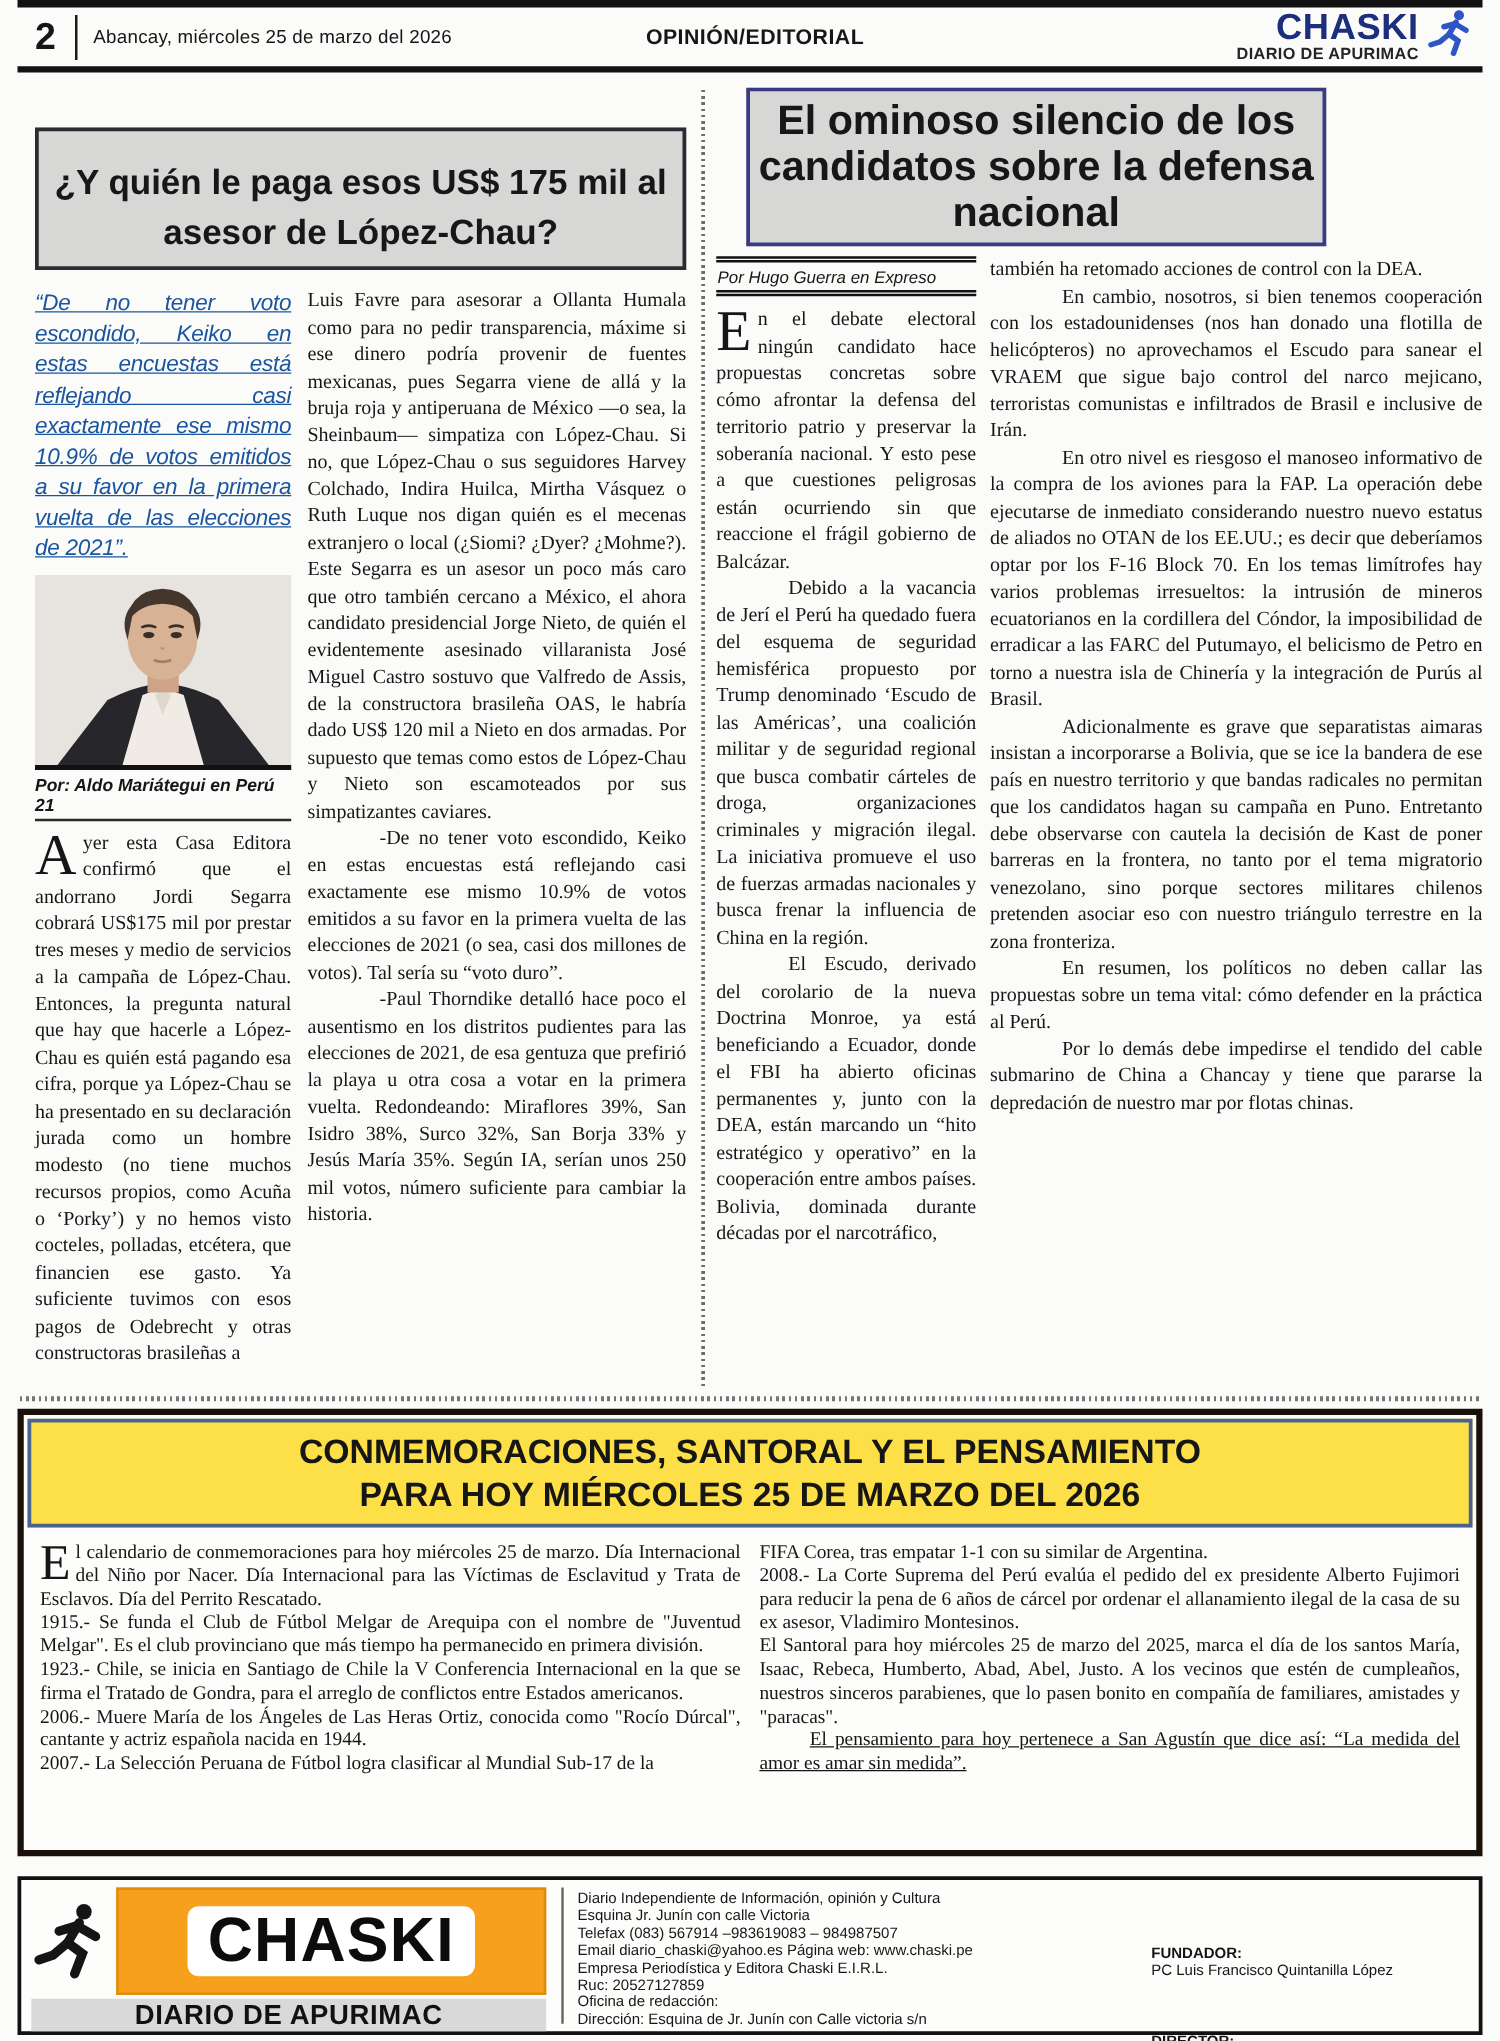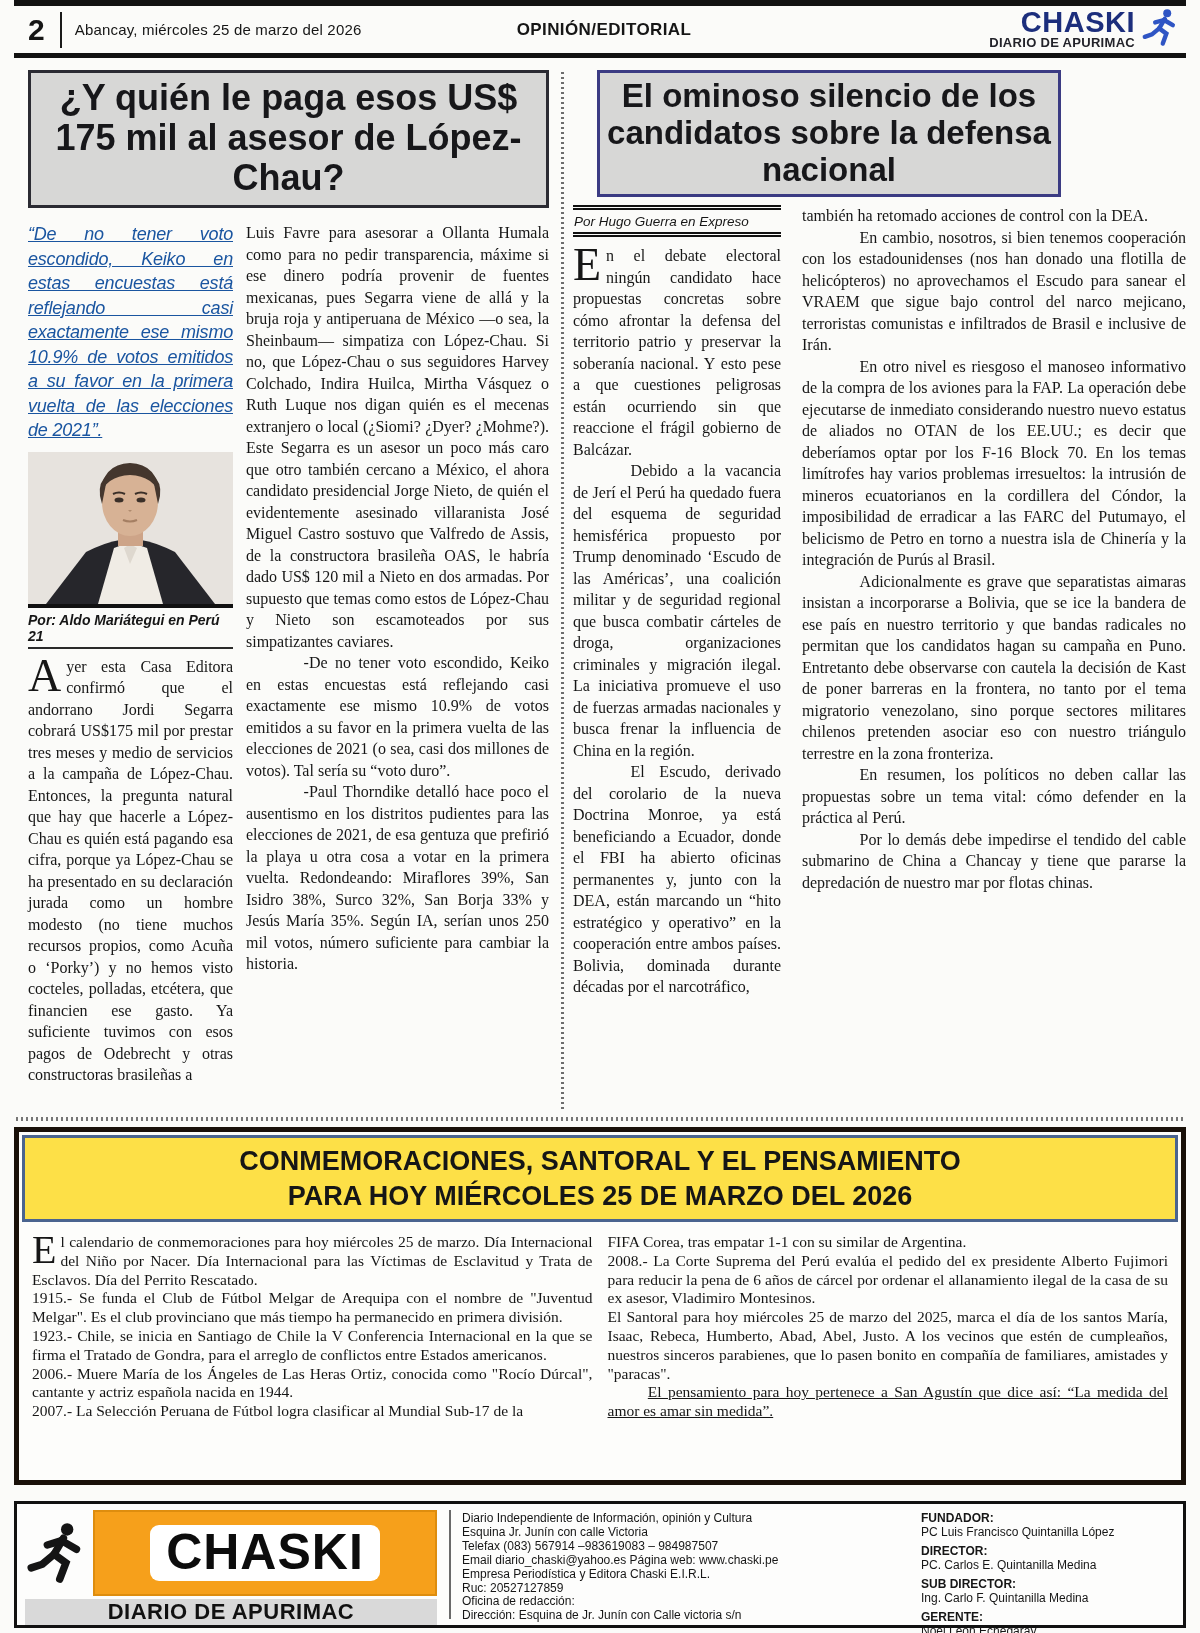--- a/index.html
+++ b/index.html
@@ -23,28 +23,28 @@
 
   
   .articles { display:flex; height:1040px; overflow:hidden; margin-top:12px; padding-left:14px; }
   .article-left { width:521px; }
   .vdiv { width:3px; margin:2px 9px 0 12px;
           background:repeating-linear-gradient(180deg,#6d6d6d 0 2px,transparent 2px 5px); }
   .article-right { flex:1; }
 
   .hbox { background:#d7d7d6; text-align:center;
           font-family:"Liberation Sans", sans-serif; font-weight:bold; color:#17171a; }
-  .hbox-left { border:3px solid #2b2b33; font-size:36px; line-height:40px; padding:5px 2px 7px; }
+  .hbox-left { border:3px solid #2b2b33; font-size:28px; line-height:40px; padding:21px 2px 7px;margin-top:32px; }
   .hbox-right { border:3px solid #3b3b83; font-size:33px; line-height:37px; padding:4px 2px 6px;
                 width:464px; margin-left:24px; }
 
   .lcols { display:flex; gap:13px; margin-top:14px; }
   .lcol1 { width:205px; }
   .lcol2 { flex:1; }
-  .rcols { display:flex; gap:21px; margin-top:8px; }
+  .rcols { display:flex; gap:11px; margin-top:8px; }
   .rcol1 { width:208px; }
   .rcol2 { flex:1; }
 
   .quote { color:#1a55a0; font:italic 18px/24.5px "Liberation Sans", sans-serif;
            text-align:justify; letter-spacing:-.2px;text-decoration:underline; }
 
   .photo { margin-top:9px; border-bottom:4px solid #111; }
   .photo svg { display:block; }
   .photo-caption { font:italic bold 14px "Liberation Sans", sans-serif; padding:4px 0 3px;
                    border-bottom:2px solid #2a2a2a; margin-bottom:7px; }
@@ -75,21 +75,21 @@
   .flogo-top { flex:1; display:flex; align-items:stretch; gap:4px; }
   .frunner { width:64px; display:flex; align-items:center; }
   .orange { flex:1; background:#f6a01b; border:2px solid #de8d0e; display:flex; align-items:center; justify-content:center; }
   .orange-inner { background:#fff; border-radius:9px; padding:1px 16px 3px; }
   .orange-inner span { font:900 50px/52px "Liberation Sans", sans-serif; letter-spacing:1px; color:#0c0c0c; }
   .graybar { background:#d9d9d9; margin-top:3px; text-align:center;
              font:bold 22px/26px "Liberation Sans", sans-serif; letter-spacing:.5px; color:#111; }
   .fmid { flex:1; border-left:2px solid #6a6a6a; padding:2px 0 1px 11px;
           font:12px/13.9px "Liberation Sans", sans-serif; display:flex; flex-direction:column; justify-content:space-between; }
   .fright { width:252px; font:12px/13.5px "Liberation Sans", sans-serif; padding-top:2px; }
-  .fgroup { margin-bottom:6px; }
+  .fgroup { margin-bottom:6px;margin-top:44px; }
   .fgroup .lbl { font-weight:bold; }
 </style>
 </head>
 <body>
 
 <div class="page">
 
   <div class="masthead">
     <div class="mh-left">
       <span class="page-num">2</span>

